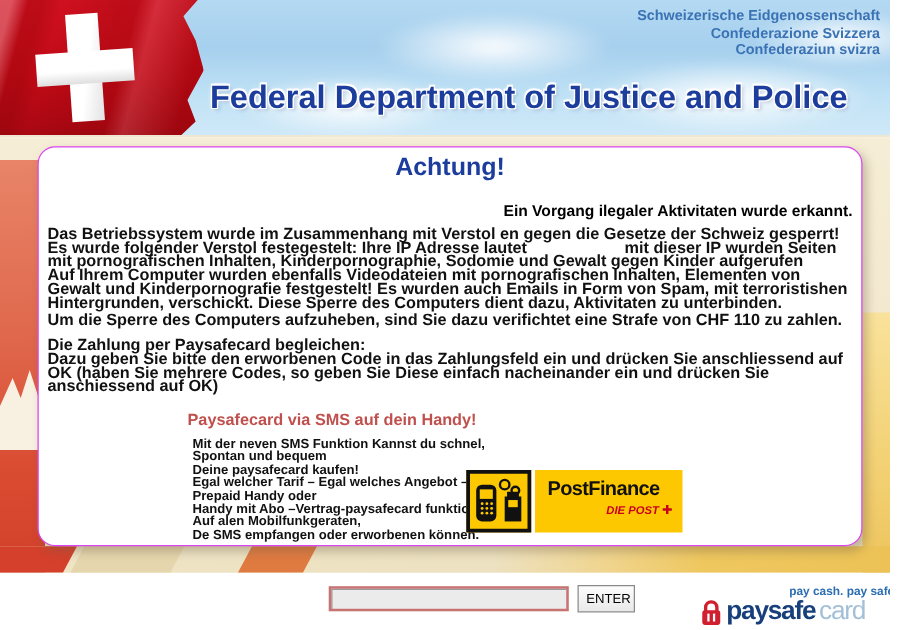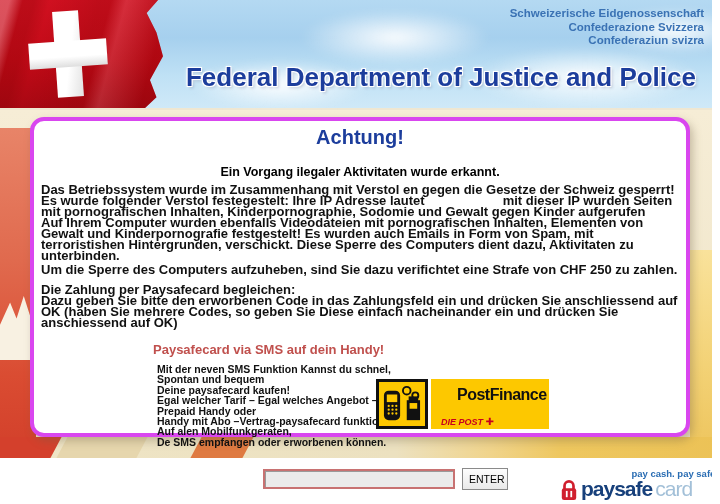--- a/index.html
+++ b/index.html
@@ -24,59 +24,59 @@
           linear-gradient(180deg,#d01020 0%,#c20a17 55%,#a90813 100%);
         clip-path:polygon(0 0,97% 0,90% 12%,96% 30%,100% 52%,92% 74%,96% 90%,89% 100%,0 100%);}
   #cross{position:absolute;left:18px;top:8px;width:100px;height:92px;transform:rotate(-4deg);}
   #cross .v{position:absolute;left:37px;top:3px;width:26px;height:86px;
             background:linear-gradient(100deg,#ffffff 0 55%,#e2e2e2 100%);}
   #cross .h{position:absolute;left:11px;top:33px;width:78px;height:26px;
             background:linear-gradient(180deg,#ffffff 0 60%,#dedede 100%);}
 
   #org{position:absolute;right:16px;top:7px;text-align:right;
        font-size:11.5px;font-weight:bold;color:#3a72b4;line-height:13.5px;}
-  #title{position:absolute;left:168px;right:24px;top:62px;text-align:right;
+  #title{position:absolute;left:168px;right:4px;top:62px;text-align:left;
          font-size:26px;font-weight:bold;color:#1c3d9c;letter-spacing:0;
          text-shadow:-1px -1px 0 #fff,1px -1px 0 #fff,-1px 1px 0 #fff,1px 1px 0 #fff,0 0 4px #fff,2px 2px 3px rgba(20,30,90,.25);}
 
   
   #contentbg{position:absolute;left:0;top:110px;width:720px;height:348px;
              background:linear-gradient(180deg,#f6edd6 0%,#f1e7cc 60%,#eee2c4 100%);}
   #bg-left{position:absolute;left:0;top:18px;width:36px;height:330px;
            background:linear-gradient(180deg,#e88468 0%,#e06a4e 40%,#da4c32 75%,#d23f2a 100%);}
   #bg-left .mountain{position:absolute;left:0;top:168px;width:36px;height:64px;background:#f8f1e2;
            clip-path:polygon(0 45%,28% 10%,46% 35%,66% 0,86% 35%,100% 22%,100% 100%,0 100%);}
   #bg-right{position:absolute;right:0;top:140px;width:30px;height:208px;
             background:linear-gradient(180deg,#f9e29b 0%,#f3d276 55%,#edc45c 100%);}
   #bg-bottom{position:absolute;left:0;top:327px;width:720px;height:21px;
              background:linear-gradient(90deg,#efe5c6 0%,#ece1c0 55%,#f0d48c 68%,#eec75f 78%,#ecc256 100%);}
   #bb-red{position:absolute;left:-14px;top:0;width:70px;height:21px;background:#d4402c;transform:skewX(-28deg);}
   #bb-tan{position:absolute;left:62px;top:0;width:80px;height:21px;background:#e6d6ad;transform:skewX(-28deg);}
   #bb-orange{position:absolute;left:196px;top:0;width:52px;height:21px;background:#df7a41;transform:skewX(-28deg);}
 
   
   #box{position:absolute;left:30px;top:117px;width:660px;height:320px;background:#fff;
-       border:4px solid #d946ef;border-radius:14px;box-shadow:3px 4px 8px rgba(110,95,70,.35);
+       border:1px solid #d946ef;border-radius:14px;box-shadow:3px 4px 8px rgba(110,95,70,.35);
        box-sizing:border-box;padding:2px 7px;}
   #alert-heading{margin:3px 0 1px;text-align:center;font-size:20px;font-weight:bold;color:#1c3d9c;}
-  #alert-sub{margin:16px 0 5px;text-align:center;font-size:12.5px;font-weight:bold;color:#000;}
+  #alert-sub{margin:16px 0 5px;text-align:right;font-size:12.5px;font-weight:bold;color:#000;}
   .para{font-size:13px;line-height:11px;font-weight:bold;color:#111;margin:0;}
   .gap-ip{display:inline-block;width:78px;}
   #p3{margin-top:3px;}
   #p5{margin-top:9px;}
   #sms-heading{margin:14px 0 7px 112px;font-size:13px;font-weight:bold;color:#c0504d;}
   #sms-lines{margin-left:116px;font-size:10.5px;line-height:10.4px;font-weight:bold;color:#111;}
 
   
   #postfinance{position:absolute;left:342px;top:258px;display:flex;gap:3px;}
   #pf-icon{width:52px;height:50px;background:#fdc800;border:3px solid #111;box-sizing:border-box;
            display:flex;align-items:center;justify-content:center;}
   #pf-label{width:118px;height:50px;background:#fdc800;box-sizing:border-box;padding:7px 8px 0 10px;}
-  #pf-name{font-size:16px;font-weight:bold;color:#111;letter-spacing:-0.5px;margin-left:16px;}
-  #pf-sub{font-size:9px;font-weight:bold;font-style:italic;color:#c8001e;margin-top:12px;}
+  #pf-name{font-size:16px;font-weight:bold;color:#111;letter-spacing:-0.5px;}
+  #pf-sub{text-align:right;font-size:9px;font-weight:bold;font-style:italic;color:#c8001e;margin-top:2px;}
   #pf-sub .pcross{font-style:normal;font-weight:bold;color:#c8001e;font-size:10px;}
 
   
   #code-input{position:absolute;left:263px;top:469px;width:192px;height:20px;box-sizing:border-box;
               border:2px solid #c87272;background:#ebebeb;box-shadow:inset 1px 1px 0 #9a9a9a;}
   #enter-btn{position:absolute;left:462px;top:468px;width:46px;height:22px;
              font-family:"Liberation Sans",sans-serif;font-size:10.5px;color:#000;
              background:linear-gradient(180deg,#fdfdfd,#e9e9e9);border:1px solid #8a8a8a;}
   #psc{position:absolute;left:560px;top:467px;width:158px;}
   #psc-row{display:flex;align-items:flex-start;gap:3px;}
@@ -119,21 +119,21 @@
         <div id="bb-orange"></div>
     </div>
   </div>
 
   <div id="box">
     <div id="alert-heading">Achtung!</div>
     <div id="alert-sub">Ein Vorgang ilegaler Aktivitaten wurde erkannt.</div>
 
     <p class="para" id="p1"><span>Das Betriebssystem wurde im Zusammenhang mit Verstol en gegen die Gesetze der Schweiz gesperrt! Es wurde folgender Verstol festegestelt: Ihre IP Adresse lautet</span><span class="gap-ip"></span><span>mit dieser IP wurden Seiten mit pornografischen Inhalten, Kinderpornographie, Sodomie und Gewalt gegen Kinder aufgerufen</span></p>
     <p class="para" id="p2">Auf Ihrem Computer wurden ebenfalls Videodateien mit pornografischen Inhalten, Elementen von Gewalt und Kinderpornografie festgestelt! Es wurden auch Emails in Form von Spam, mit terroristishen Hintergrunden, verschickt. Diese Sperre des Computers dient dazu, Aktivitaten zu unterbinden.</p>
-    <p class="para" id="p3">Um die Sperre des Computers aufzuheben, sind Sie dazu verifichtet eine Strafe von CHF 250 zu zahlen.</p>
+    <p class="para" id="p3">Um die Sperre des Computers aufzuheben, sind Sie dazu verifichtet eine Strafe von CHF 110 zu zahlen.</p>
     <p class="para" id="p5">Die Zahlung per Paysafecard begleichen:</p>
     <p class="para" id="p6">Dazu geben Sie bitte den erworbenen Code in das Zahlungsfeld ein und drücken Sie anschliessend auf OK (haben Sie mehrere Codes, so geben Sie Diese einfach nacheinander ein und drücken Sie anschiessend auf OK)</p>
 
     <div id="sms-heading">Paysafecard via SMS auf dein Handy!</div>
     <div id="sms-lines">
       <div>Mit der neven SMS Funktion Kannst du schnel,</div>
       <div>Spontan und bequem</div>
       <div>Deine paysafecard kaufen!</div>
       <div>Egal welcher Tarif – Egal welches Angebot –ob</div>
       <div>Prepaid Handy oder</div>

